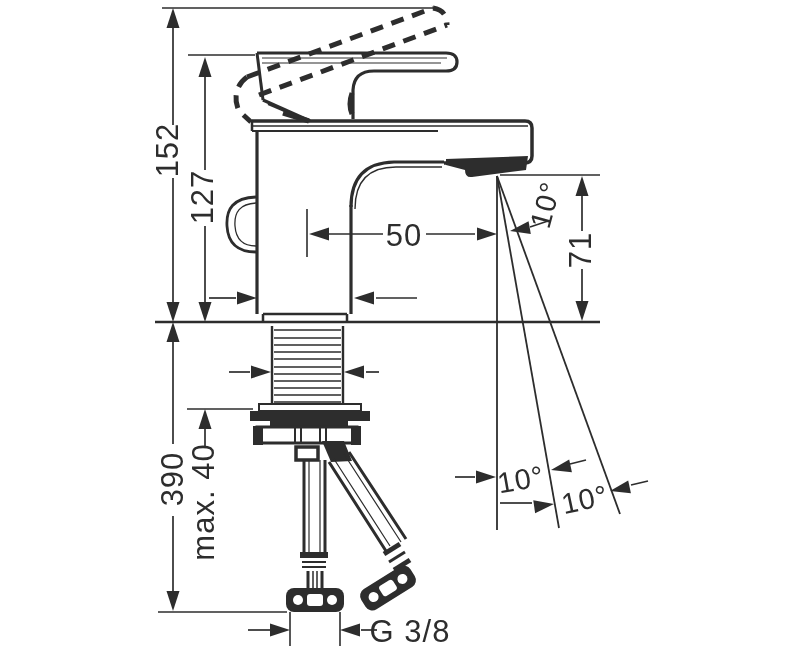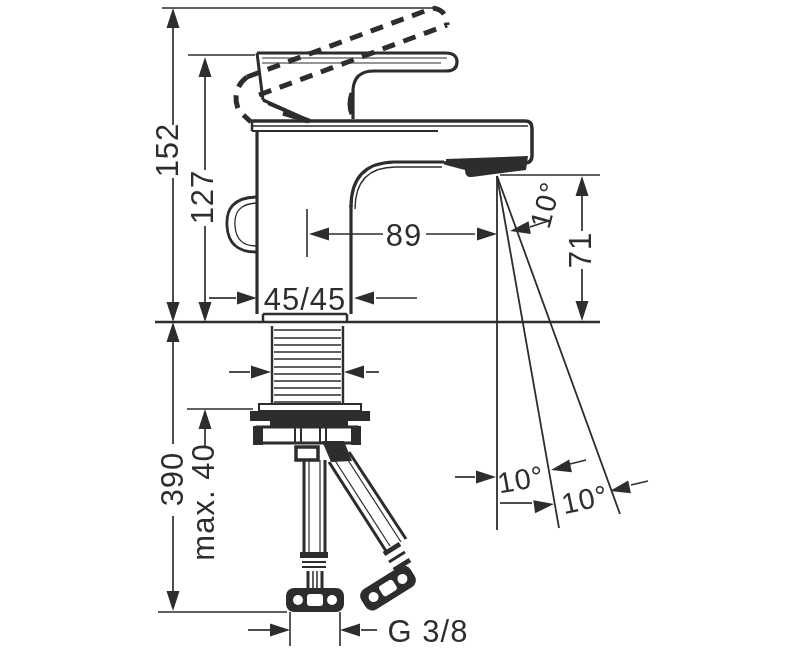--- a/index.html
+++ b/index.html
@@ -170,23 +170,22 @@
         <circle cx="405" cy="588" r="5" fill="#ffffff" stroke="none"></circle>
         <rect x="380" y="582" width="16" height="12" rx="3" fill="#ffffff" stroke="none"></rect>
       </g>
     </g>
 
   </g>
 </svg>
 
 <span class="dim r90" style="left:167px;top:150px;">152</span>
 <span class="dim r90" style="left:202px;top:197px;">127</span>
-<span class="dim" style="left:404px;top:235px;">89</span>
-<span class="dim" style="left:305px;top:299px;">45/45</span>
+<span class="dim" style="left:404px;top:235px;">50</span>
 <span class="dim deg r75" style="left:546px;top:205px;">10°</span>
 <span class="dim r90" style="left:580px;top:250px;">71</span>
 <span class="dim r90" style="left:172px;top:479px;">390</span>
 <span class="dim r90" style="left:203px;top:502px;">max. 40</span>
 <span class="dim deg r10" style="left:521px;top:480px;">10°</span>
 <span class="dim deg r12" style="left:585px;top:500px;">10°</span>
-<span class="dim" style="left:428px;top:631px;">G 3/8</span>
+<span class="dim" style="left:410px;top:631px;">G 3/8</span>
 
 </div>
 
 </body></html>

